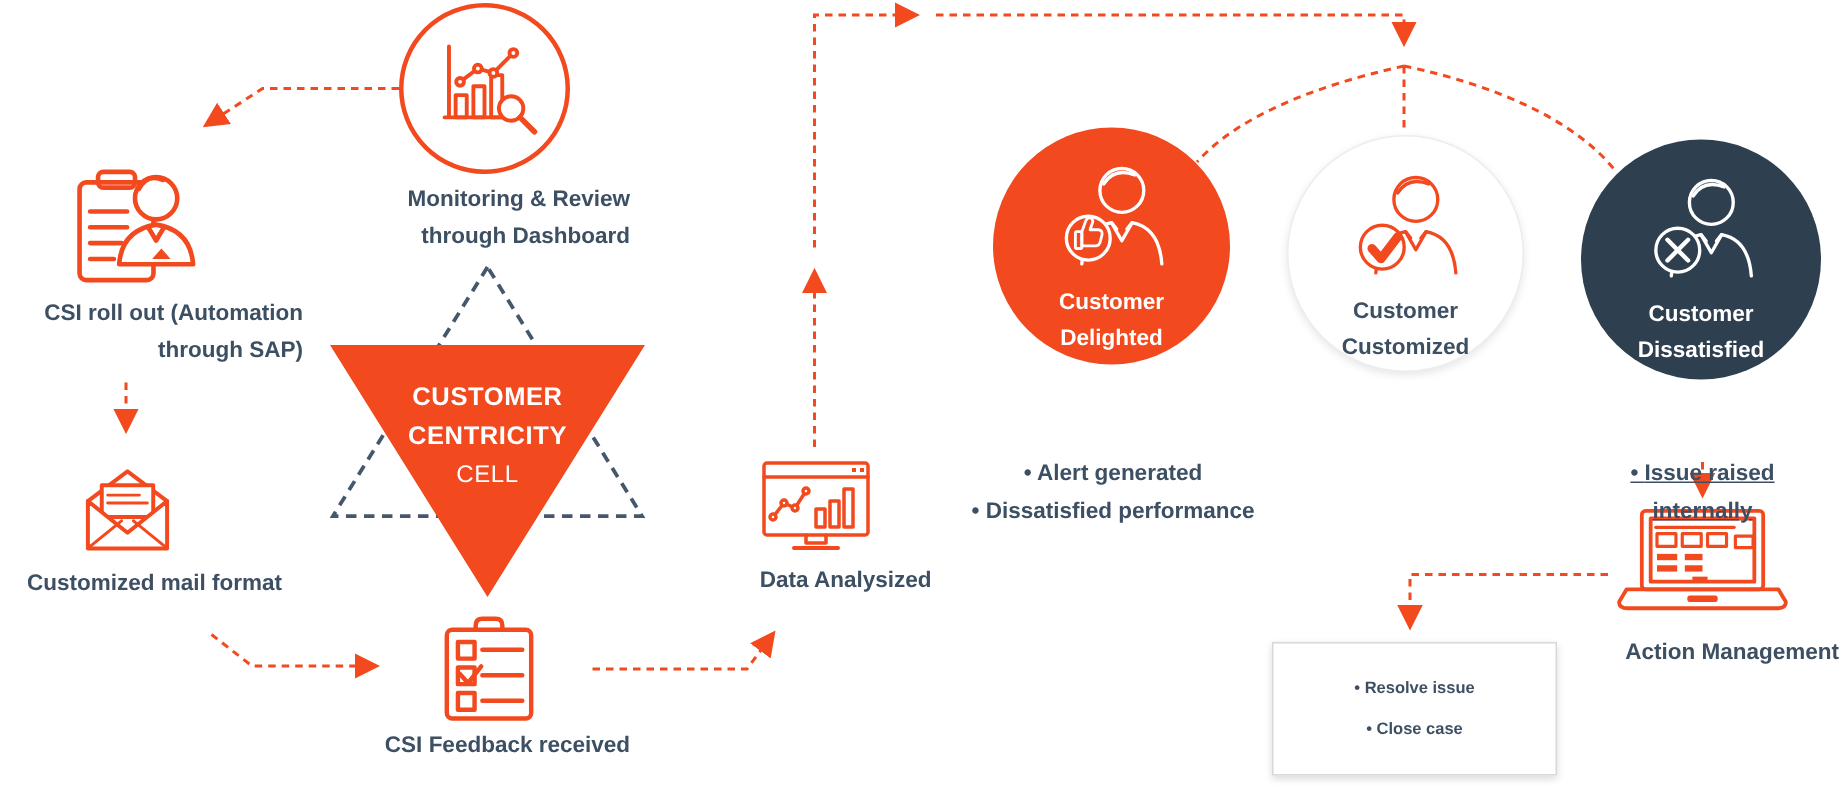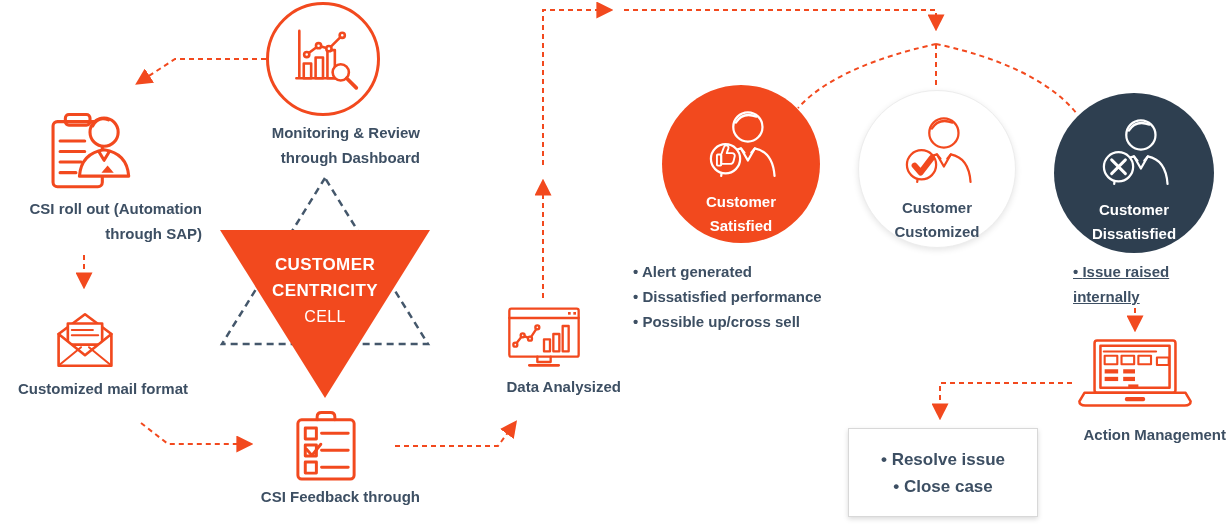--- a/index.html
+++ b/index.html
@@ -28,27 +28,27 @@
   .circle-label{font-size:15px;font-weight:bold;line-height:24px;text-align:center;margin-top:2px;}
   .c-delighted{background:var(--orange);color:#fff;}
   .c-satisfied{background:#fff;color:var(--slate);border:1px solid #ededed;box-shadow:0 2px 6px rgba(0,0,0,.10);}
   .c-dissatisfied{background:var(--dark);color:#fff;}
   .tri-text{
     position:absolute;z-index:3;left:245px;top:252px;width:160px;text-align:center;
     color:#fff;letter-spacing:.4px;
   }
   .tri-text .b{font-weight:bold;font-size:17px;line-height:26px;}
   .tri-text .r{font-weight:normal;font-size:16px;line-height:25px;}
-  .bullets{position:absolute;z-index:3;color:var(--slate);font-weight:bold;font-size:15px;line-height:25px;text-align:left;}
+  .bullets{position:absolute;z-index:3;color:var(--slate);font-weight:bold;font-size:15px;line-height:25px;text-align:center;margin-top:44px;}
   .bullet::before{content:"• ";}
   .resolve-box{
     position:absolute;z-index:3;left:848px;top:428px;width:190px;height:89px;
     background:#fff;border:1px solid #d8d8d8;box-shadow:0 2px 5px rgba(0,0,0,.15);
     display:flex;flex-direction:column;justify-content:center;text-align:center;
-    color:var(--slate);font-size:17px;font-weight:bold;line-height:27px;
+    color:var(--slate);font-size:11px;font-weight:bold;line-height:27px;
   }
   svg{display:block;}
 </style>
 </head>
 <body>
 
 <div class="canvas">
 
   <svg class="overlay" width="1229" height="524" viewBox="0 0 1229 524">
     <defs>
@@ -135,21 +135,21 @@
     <svg width="74" height="74" viewBox="0 0 100 100" fill="none" stroke="#F2491E" stroke-width="4" stroke-linecap="round" stroke-linejoin="round">
       <rect x="12" y="16" width="76" height="80" rx="5"></rect>
       <path d="M38 16 V12 Q38 6 44 6 H56 Q62 6 62 12 V16"></path>
       <rect x="22" y="27" width="15" height="15"></rect>
       <rect x="22" y="50" width="15" height="15"></rect>
       <rect x="22" y="73" width="15" height="15"></rect>
       <path d="M44 34 H80 M44 57 H80 M44 80 H80"></path>
       <path d="M24 56 L31 64 L43 49"></path>
     </svg>
   </div>
-  <div class="label" style="left:230px;top:484px;width:190px;">CSI Feedback through</div>
+  <div class="label" style="left:230px;top:484px;width:190px;">CSI Feedback received</div>
 
   <div class="icon-wrap" style="left:504px;top:303px;">
     <svg width="80" height="70" viewBox="0 0 120 100" fill="none" stroke="#F2491E" stroke-width="3.5" stroke-linecap="round" stroke-linejoin="round">
       <rect x="8" y="6" width="104" height="72" rx="3"></rect>
       <path d="M8 20 H112"></path>
       <rect x="96" y="11" width="4" height="4" fill="#F2491E" stroke="none"></rect>
       <rect x="104" y="11" width="4" height="4" fill="#F2491E" stroke="none"></rect>
       <path d="M17 60 L28 46 L39 51 L50 34"></path>
       <circle cx="17" cy="60" r="3" fill="#fff"></circle>
       <circle cx="28" cy="46" r="3" fill="#fff"></circle>
@@ -169,21 +169,21 @@
       <circle cx="58" cy="29" r="17"></circle>
       <path d="M44 24 Q52 11 68 17"></path>
       <path d="M27 86 Q29 58 50 54 L58 68 L66 54 Q87 58 89 86"></path>
       <path d="M50 54 L54 59 M66 54 L62 59"></path>
       <circle cx="32" cy="66" r="17" fill="#F2491E"></circle>
       <rect x="22" y="61" width="5" height="13" rx="1" stroke-width="2.2"></rect>
       <path d="M27 72 h10.5 c2 0 3.3-1.2 3.8-3.2 l1.4-5.6 c.5-2.2-.9-3.7-3.1-3.7 h-6.2 l1.9-5.6 c.6-2-.4-3.6-2.3-3.6 -1.4 0-2.4.8-2.9 2.3 l-3.1 8.4 z" stroke-width="2.2"></path>
     </svg>
     <div class="circle-label">
       <div>Customer</div>
-      <div>Satisfied</div>
+      <div>Delighted</div>
     </div>
   </div>
 
   <div class="big-circle c-satisfied" style="left:858px;top:90px;width:158px;height:158px;">
     <svg class="person" width="86" height="86" viewBox="0 0 100 100" fill="none" stroke="#F2491E" stroke-width="2.6" stroke-linecap="round" stroke-linejoin="round">
       <circle cx="58" cy="29" r="17"></circle>
       <path d="M44 24 Q52 11 68 17"></path>
       <path d="M27 86 Q29 58 50 54 L58 68 L66 54 Q87 58 89 86"></path>
       <path d="M50 54 L54 59 M66 54 L62 59"></path>
       <circle cx="32" cy="66" r="17" fill="#fff"></circle>
@@ -206,21 +206,20 @@
     </svg>
     <div class="circle-label">
       <div>Customer</div>
       <div>Dissatisfied</div>
     </div>
   </div>
 
   <div class="bullets" style="left:633px;top:259px;width:218px;">
     <div class="bullet">Alert generated</div>
     <div class="bullet">Dissatisfied performance</div>
-    <div class="bullet">Possible up/cross sell</div>
   </div>
   <div class="bullets" style="left:1073px;top:259px;width:124px;text-decoration:underline;">
     <div class="bullet">Issue raised internally</div>
   </div>
 
   <div class="icon-wrap" style="left:1076px;top:337px;">
     <svg width="118" height="78" viewBox="0 0 140 92" fill="none" stroke="#F2491E" stroke-width="3" stroke-linecap="round" stroke-linejoin="round">
       <rect x="22" y="4" width="96" height="62" rx="3"></rect>
       <rect x="29" y="10" width="82" height="50"></rect>
       <path d="M33 17 H95" stroke-width="2.5"></path>

